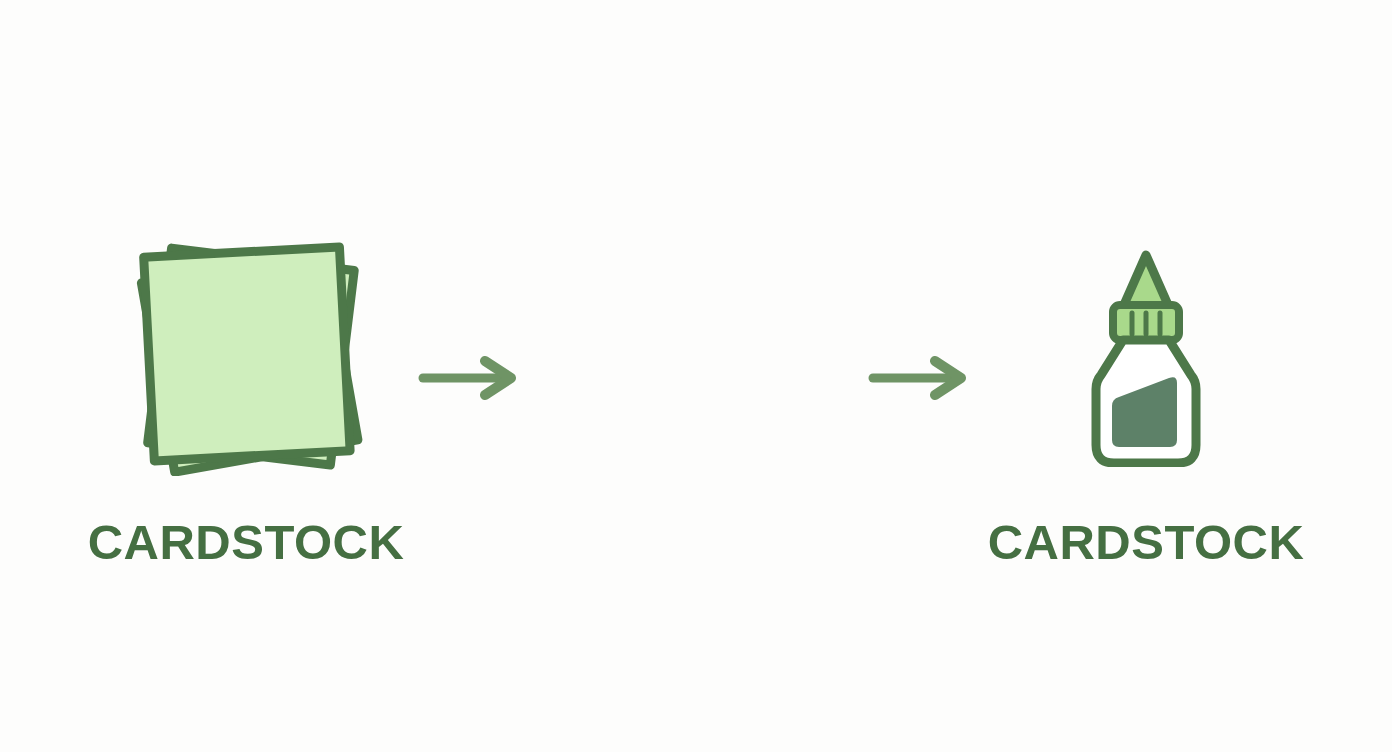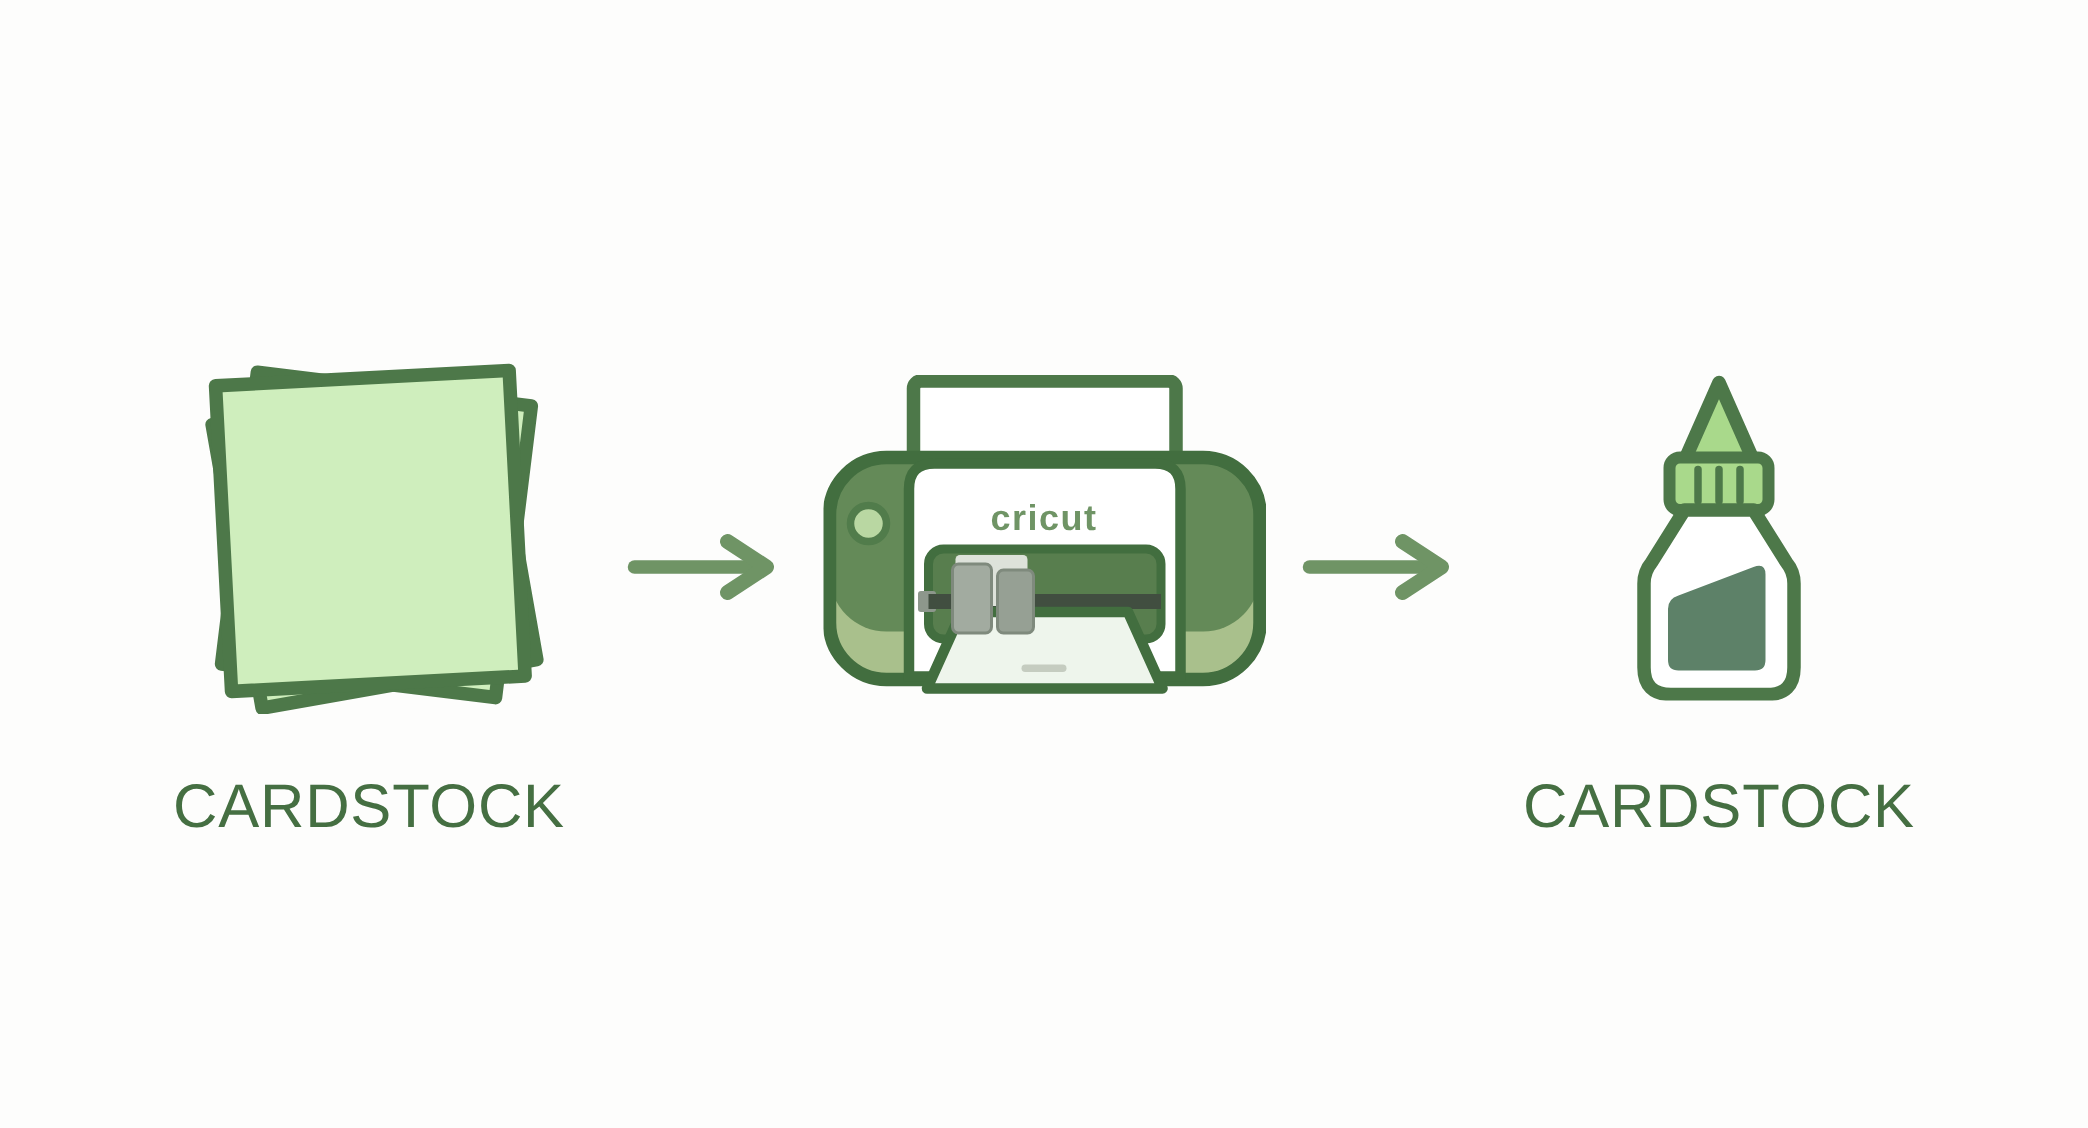--- a/index.html
+++ b/index.html
@@ -27,22 +27,22 @@
     align-items: center;
   }
   .icon-box {
     height: 238px;
     display: flex;
     align-items: center;
     justify-content: center;
   }
   .step-label {
     margin-top: 38px;
-    font-size: 41px;
-    font-weight: normal;
+    font-size: 49px;
+    font-weight: bold;
     letter-spacing: 0.5px;
     color: #456f42;
     white-space: nowrap;
   }
   .arrow-cell {
     width: 120px;
     margin-top: 117px;
     display: flex;
     justify-content: center;
   }
@@ -73,50 +73,20 @@
     </div>
 
     <div class="arrow-cell">
       <svg width="112" height="46" viewBox="0 0 112 46">
         <line x1="8" y1="23" x2="86" y2="23" stroke="#6f9465" stroke-width="9" stroke-linecap="round"></line>
         <path d="M70,6 L96,23 L70,40" fill="none" stroke="#6f9465" stroke-width="10" stroke-linecap="round" stroke-linejoin="round"></path>
       </svg>
     </div>
 
     <div class="step">
-      <div class="icon-box">
-        <svg width="295" height="215" viewBox="0 0 295 215">
-
-          <rect x="60" y="4" width="175" height="85" rx="5" fill="#ffffff" stroke="#4d7849" stroke-width="9"></rect>
-
-          <rect x="4" y="55" width="287" height="148" rx="38" fill="#a9c08c"></rect>
-
-          <rect x="4" y="55" width="287" height="116" rx="38" fill="#648a58"></rect>
-
-          <rect x="4" y="55" width="287" height="148" rx="38" fill="none" stroke="#426e3f" stroke-width="9"></rect>
-
-          <path d="M57,201 L57,76 Q57,59 74,59 L221,59 Q238,59 238,76 L238,201 Z" fill="#ffffff" stroke="#426e3f" stroke-width="7"></path>
-
-          <text x="147" y="103" text-anchor="middle" font-size="24" fill="#6f9465" class="brand-text">cricut</text>
-
-          <rect x="70" y="116" width="155" height="60" rx="10" fill="#587e4e" stroke="#426e3f" stroke-width="6"></rect>
-
-          <rect x="63" y="144" width="12" height="14" rx="2" fill="#8d978c"></rect>
-          <rect x="70" y="146" width="155" height="10" fill="#414e40"></rect>
-
-          <path d="M92,158 L203,158 L226,209 L69,209 Z" fill="#eef5ec" stroke="#426e3f" stroke-width="7" stroke-linejoin="round"></path>
-          <rect x="132" y="193" width="30" height="5" rx="2.5" fill="#c5ccc0"></rect>
-
-          <rect x="88" y="120" width="48" height="34" rx="3" fill="#dde2da"></rect>
-          <rect x="86" y="126" width="26" height="46" rx="4" fill="#a2aba0" stroke="#7f8a7d" stroke-width="2"></rect>
-          <rect x="116" y="130" width="24" height="42" rx="4" fill="#96a094" stroke="#7f8a7d" stroke-width="2"></rect>
-
-          <circle cx="30" cy="99" r="12" fill="#b9d7a2" stroke="#517c4b" stroke-width="5"></circle>
-        </svg>
-      </div>
     </div>
 
     <div class="arrow-cell">
       <svg width="112" height="46" viewBox="0 0 112 46">
         <line x1="8" y1="23" x2="86" y2="23" stroke="#6f9465" stroke-width="9" stroke-linecap="round"></line>
         <path d="M70,6 L96,23 L70,40" fill="none" stroke="#6f9465" stroke-width="10" stroke-linecap="round" stroke-linejoin="round"></path>
       </svg>
     </div>
 
     <div class="step">

